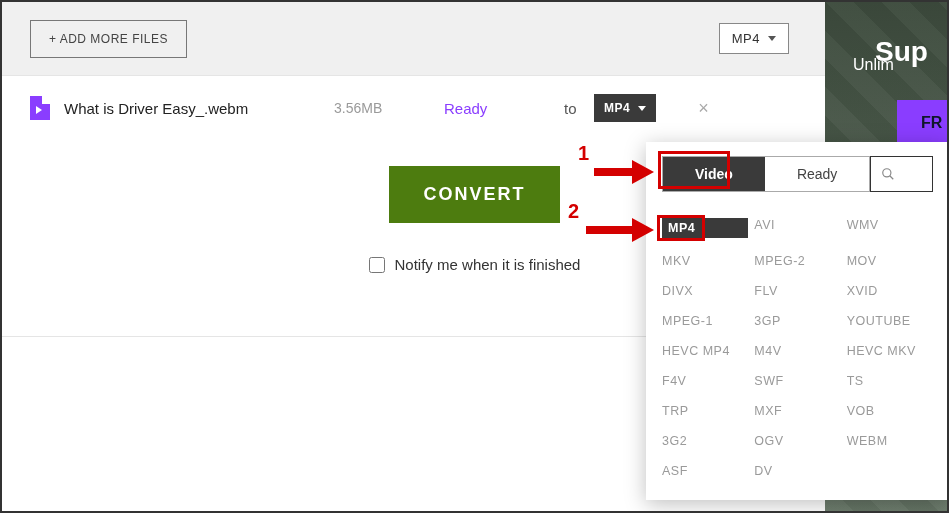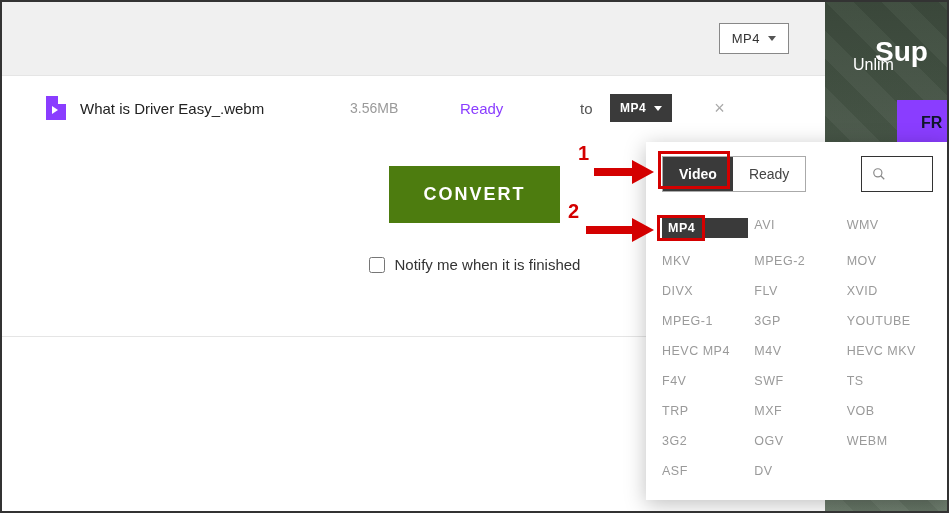--- a/index.html
+++ b/index.html
@@ -10,58 +10,59 @@
     .ad-bg { position:absolute; top:0; right:0; width:122px; height:100%; background:linear-gradient(#3c4a3c,#6a7a6a); }
     .ad-bg::before{content:"";position:absolute;inset:0;background:repeating-linear-gradient(45deg,rgba(255,255,255,.03)0 20px,rgba(0,0,0,.04)20px 40px);}
     .ad-title { position:absolute; top:18px; right:0; color:#fff; font-size:28px; font-weight:700; padding-right:0; width:122px; text-align:left; padding-left:50px; white-space:nowrap; overflow:hidden;margin-top:16px;}
     .ad-sub { position:absolute; top:54px; right:0; color:#fff; font-size:16px; width:122px; text-align:left; padding-left:28px; white-space:nowrap; overflow:hidden;}
     .ad-btn { position:absolute; top:98px; right:0; background:#8a3dff; color:#0f172a; font-size:16px; font-weight:700; padding:14px 12px 14px 24px; width:50px; text-align:left; white-space:nowrap; overflow:hidden;}
     .convert-all { margin-left:auto; display:flex; align-items:center; gap:14px; margin-right:130px; }
     .convert-all-label { font-size:15px; color:#444; }
     .format-select { border:1px solid #888; padding:7px 12px; background:#fff; color:#333; font-size:13px; letter-spacing:.5px; display:flex; align-items:center; gap:8px; cursor:pointer;}
     .caret-down { width:0; height:0; border-left:4px solid transparent; border-right:4px solid transparent; border-top:5px solid #555; display:inline-block;}
     .caret-down.white{ border-top-color:#fff;}
-    .file-row { display:flex; align-items:center; padding:18px 44px; background:#fff; }
+    .file-row { display:flex; align-items:center; padding:18px 28px; background:#fff; }
     .file-icon { width:20px; height:24px; background:#8a3dff; position:relative; margin-right:14px; }
     .file-icon::before { content:""; position:absolute; top:0; right:0; width:8px; height:8px; background:#fff; }
     .file-icon::after { content:""; position:absolute; left:6px; top:10px; width:0; height:0; border-top:4px solid transparent; border-bottom:4px solid transparent; border-left:6px solid #fff;}
     .file-name { font-size:15px; color:#222; flex:0 0 270px; }
     .file-size { font-size:14px; color:#9a9a9a; flex:0 0 110px; }
     .file-status { font-size:15px; color:#8a3dff; flex:0 0 120px; }
     .file-to { font-size:15px; color:#555; flex:0 0 30px; }
     .file-format-btn { background:#3a3a3a; color:#fff; font-size:12px; font-weight:700; letter-spacing:.5px; padding:7px 10px; display:flex; align-items:center; gap:8px; cursor:pointer; border:none;}
     .file-remove { margin-left:42px; color:#aaa; font-size:18px; cursor:pointer; }
     .convert-area { text-align:center; padding-top:26px; }
     .convert-btn { background:#4d7c0f; color:#fff; font-size:18px; font-weight:700; letter-spacing:2px; border:none; padding:18px 34px; cursor:pointer; }
     .notify { margin-top:33px; display:flex; align-items:center; justify-content:center; gap:10px; font-size:15px; color:#333;}
     .notify input { width:16px; height:16px; }
     .bottom-divider{position:absolute; left:0; right:0; top:334px; height:1px; background:#e5e5e5;}
     
     .dropdown { position:absolute; top:140px; left:644px; width:303px; background:#fff; box-shadow:0 4px 20px rgba(0,0,0,.25); z-index:50; padding:14px 16px 22px;}
     .dd-top { display:flex; align-items:stretch; gap:0; }
     .dd-tabs { display:flex; border:1px solid #aaa; }
-    .dd-tab { padding:9px 16px; font-size:14px; cursor:pointer; }
+    .dd-tab { padding:9px 32px; font-size:14px; cursor:pointer; }
     .dd-tab.active { background:#3a3a3a; color:#fff; font-weight:700; }
     .dd-tab.inactive { background:#fff; color:#444; }
     .dd-search { margin-left:auto; border:1px solid #333; width:72px; height:36px; display:flex; align-items:center; justify-content:flex-start; padding-left:10px; color:#888;}
     .dd-search svg{width:14px;height:14px;stroke:#888;fill:none;stroke-width:2;}
     .fmt-grid { margin-top:26px; display:grid; grid-template-columns:repeat(3,1fr); row-gap:16px; column-gap:6px; }
     .fmt { font-size:12.5px; color:#9a9a9a; letter-spacing:.5px; cursor:pointer; }
     .fmt.selected { background:#3a3a3a; color:#fff; font-weight:700; display:inline-block; padding:3px 6px; }
     
     .anno-num { position:absolute; color:#d40000; font-weight:700; font-size:20px; z-index:80;}
     .arrow { position:absolute; z-index:80; }
     .arrow-line { position:absolute; background:#d40000; height:8px; }
     .arrow-head { position:absolute; width:0; height:0; border-top:12px solid transparent; border-bottom:12px solid transparent; border-left:22px solid #d40000; }
     .red-box { position:absolute; border:3px solid #d40000; z-index:79; pointer-events:none;}
   </style>
 </head>
 <body>
 
 <div class="topbar">
+  <button class="add-more">+ ADD MORE FILES</button>
   <div class="convert-all">
     <div class="format-select">
       <span>MP4</span>
       <span class="caret-down"></span>
     </div>
   </div>
 </div>
 
 <div class="file-row">
   <div class="file-icon"></div>

